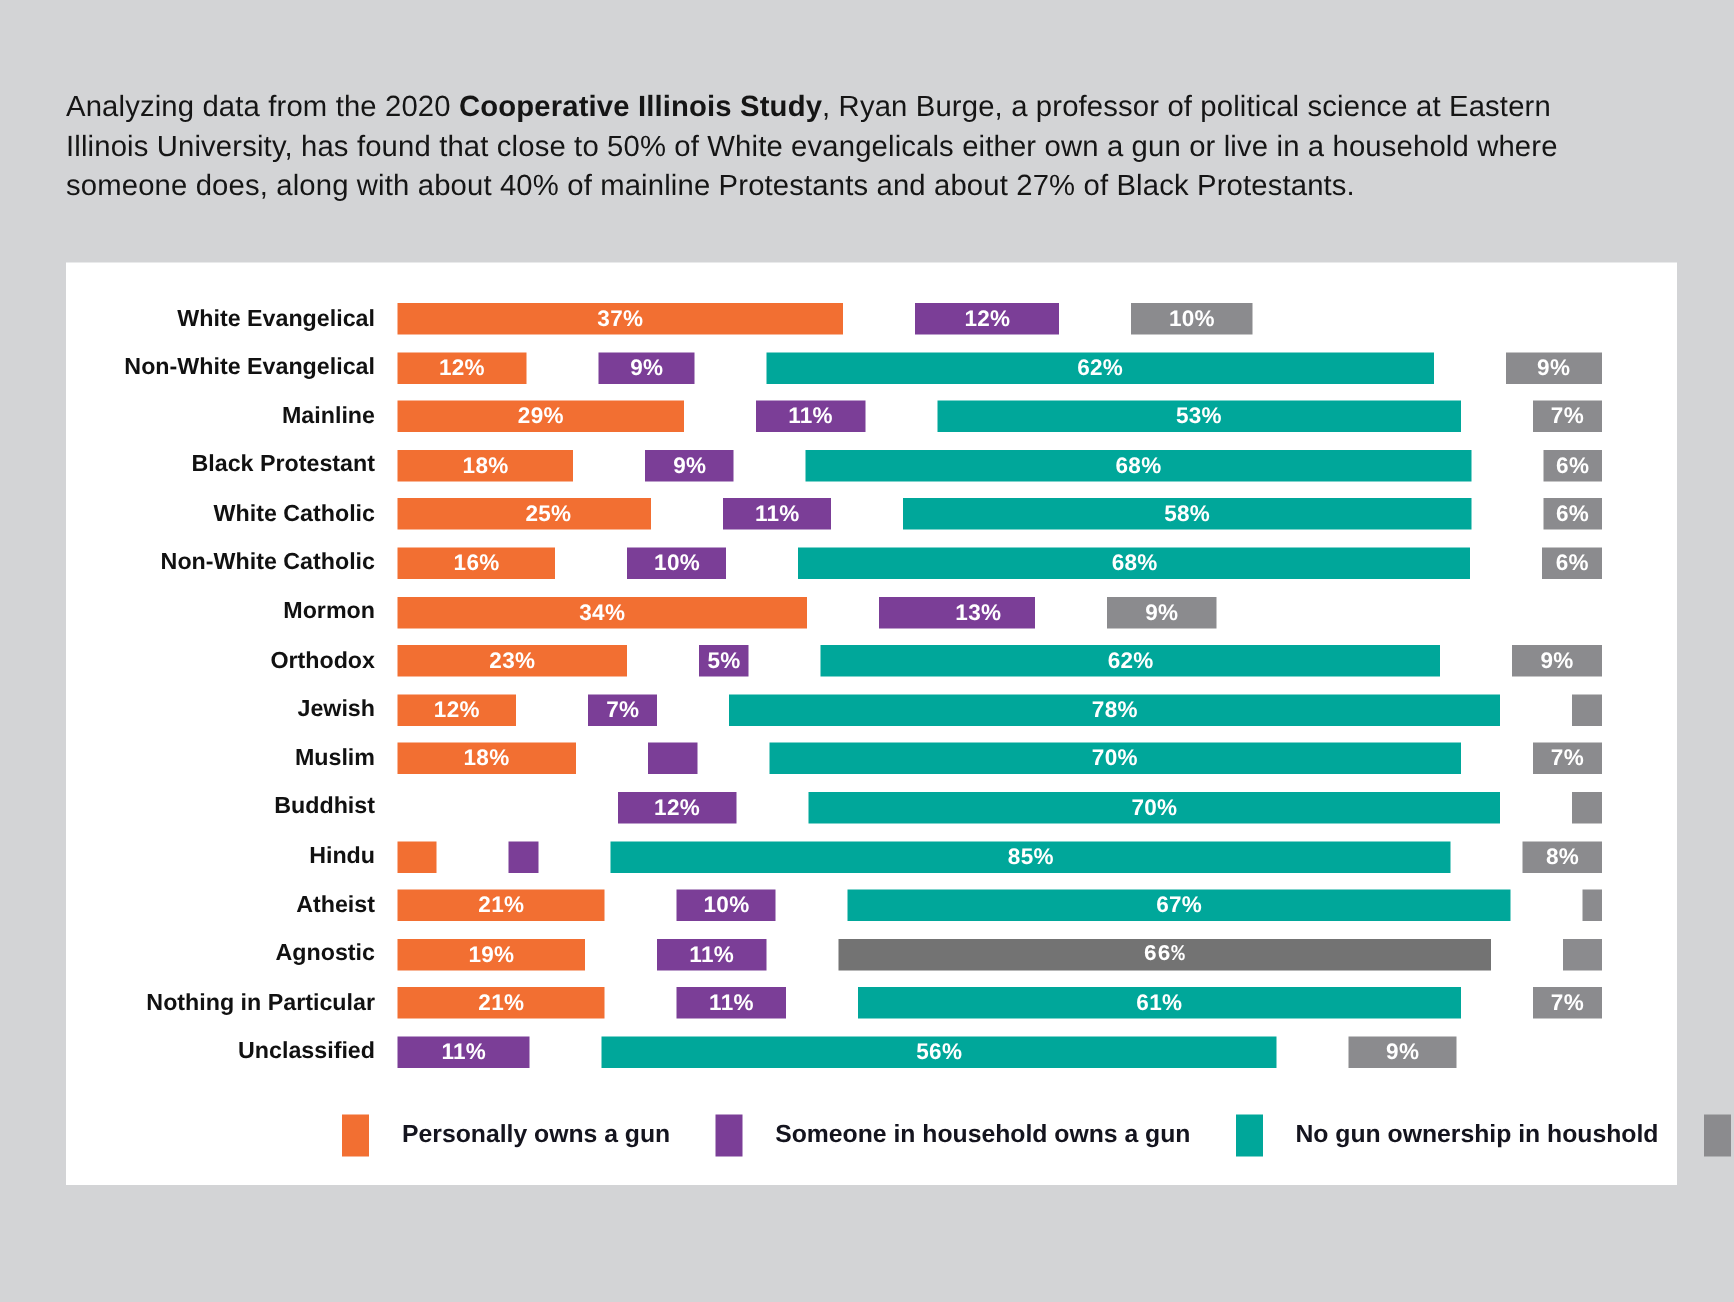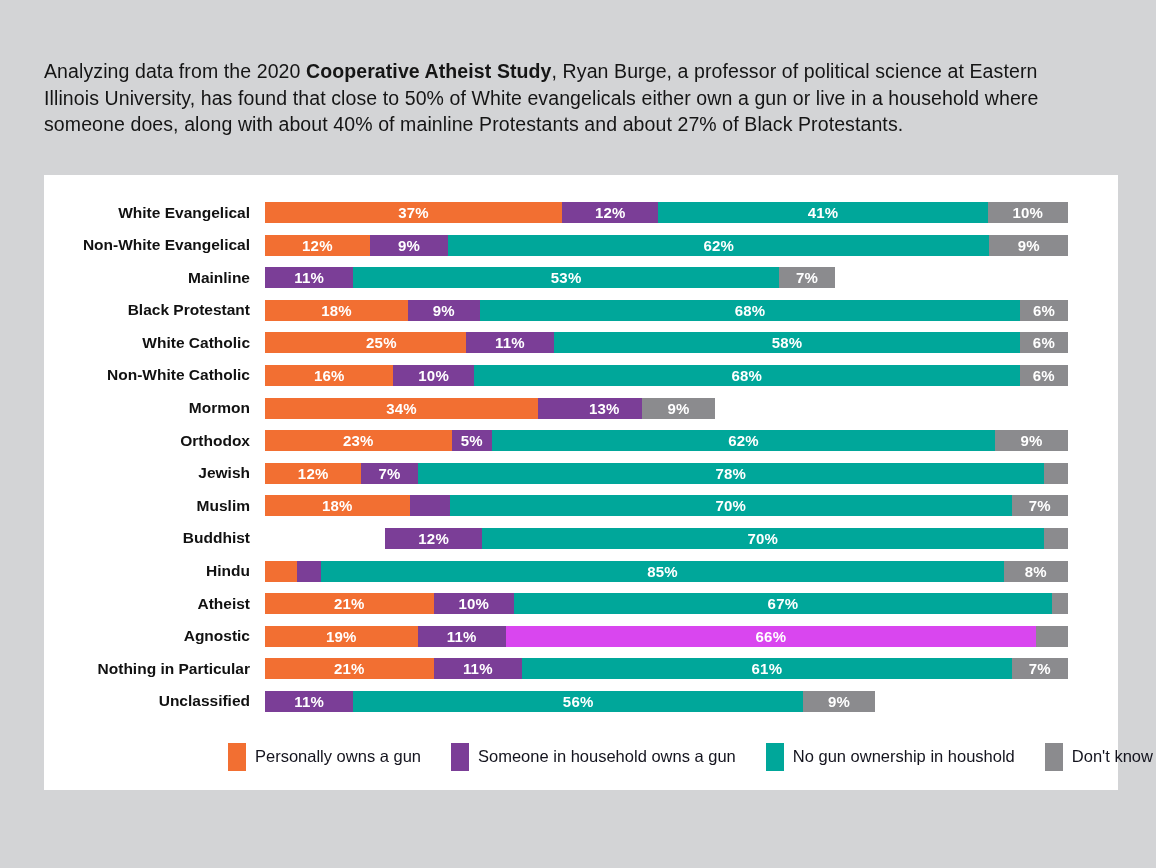--- a/index.html
+++ b/index.html
@@ -26,69 +26,69 @@
   }
 
   .chart-rows { display: flex; flex-direction: column; gap: 11.6px; }
   .chart-row { display: flex; align-items: center; height: 21px; }
   .row-label {
     width: 221px; flex: 0 0 221px;
     text-align: right; padding-right: 15px;
     font-size: 15.5px; font-weight: bold; color: #111;
     white-space: nowrap;
   }
-  .bar { flex: 1 1 auto; display: flex; height: 21px; }
+  .bar { flex: 1 1 auto; display: flex; height: 21px; gap: 48px; }
   .seg {
     display: flex; align-items: center; justify-content: center;
     color: #FFFFFF; font-size: 15px; font-weight: bold;
     white-space: nowrap; overflow: hidden;
     letter-spacing: 0.2px;
   }
 
   .legend {
     display: flex; align-items: center; gap: 30px;
     margin-top: 31px; margin-left: 184px;
   }
   .legend-item { display: flex; align-items: center; }
   .swatch { width: 18px; height: 28px; flex: 0 0 18px; }
   .legend-label {
-    margin-left: 9px; font-size: 16.5px; font-weight: normal;
+    margin-left: 22px; font-size: 16.5px; font-weight: bold;
     color: #14141e; white-space: nowrap;
   }
 </style>
 </head>
 <body style="background: rgb(211, 212, 214);">
 
 <div class="page">
 
-  <p class="header"><span>Analyzing data from the 2020 </span><span class="bold">Cooperative Atheist Study</span><span>, Ryan Burge, a professor of political science at Eastern Illinois University, has found that close to 50% of White evangelicals either own a gun or live in a household where someone does, along with about 40% of mainline Protestants and about 27% of Black Protestants.</span></p>
+  <p class="header"><span>Analyzing data from the 2020 </span><span class="bold">Cooperative Illinois Study</span><span>, Ryan Burge, a professor of political science at Eastern Illinois University, has found that close to 50% of White evangelicals either own a gun or live in a household where someone does, along with about 40% of mainline Protestants and about 27% of Black Protestants.</span></p>
 
   <div class="panel" style="background: rgb(255, 255, 255);">
     <div class="chart-rows">
         <div class="chart-row">
           <div class="row-label">White Evangelical</div>
           <div class="bar">
             <div class="seg" style="width: 37%; background: rgb(242, 111, 50);">37%</div>
             <div class="seg" style="width: 12%; background: rgb(123, 62, 151);">12%</div>
-            <div class="seg" style="width: 41%; background: rgb(0, 167, 154);">41%</div>
             <div class="seg" style="width: 10%; background: rgb(139, 139, 142);">10%</div>
           </div>
         </div>
         <div class="chart-row">
           <div class="row-label">Non-White Evangelical</div>
           <div class="bar">
             <div class="seg" style="width: 13.0435%; background: rgb(242, 111, 50);">12%</div>
             <div class="seg" style="width: 9.78261%; background: rgb(123, 62, 151);">9%</div>
             <div class="seg" style="width: 67.3913%; background: rgb(0, 167, 154);">62%</div>
             <div class="seg" style="width: 9.78261%; background: rgb(139, 139, 142);">9%</div>
           </div>
         </div>
         <div class="chart-row">
           <div class="row-label">Mainline</div>
           <div class="bar">
+            <div class="seg" style="width: 29%; background: rgb(242, 111, 50);">29%</div>
             <div class="seg" style="width: 11%; background: rgb(123, 62, 151);">11%</div>
             <div class="seg" style="width: 53%; background: rgb(0, 167, 154);">53%</div>
             <div class="seg" style="width: 7%; background: rgb(139, 139, 142);">7%</div>
           </div>
         </div>
         <div class="chart-row">
           <div class="row-label">Black Protestant</div>
           <div class="bar">
             <div class="seg" style="width: 17.8218%; background: rgb(242, 111, 50);">18%</div>
             <div class="seg" style="width: 8.91089%; background: rgb(123, 62, 151);">9%</div>
@@ -174,21 +174,21 @@
             <div class="seg" style="width: 10%; background: rgb(123, 62, 151);">10%</div>
             <div class="seg" style="width: 67%; background: rgb(0, 167, 154);">67%</div>
             <div class="seg" style="width: 2%; background: rgb(139, 139, 142);"></div>
           </div>
         </div>
         <div class="chart-row">
           <div class="row-label">Agnostic</div>
           <div class="bar">
             <div class="seg" style="width: 19%; background: rgb(242, 111, 50);">19%</div>
             <div class="seg" style="width: 11%; background: rgb(123, 62, 151);">11%</div>
-            <div class="seg" style="width: 66%; background: #d946ef;">66%</div>
+            <div class="seg" style="width: 66%; background: #737373; font-family: Liberation Mono, monospace;">66%</div>
             <div class="seg" style="width: 4%; background: rgb(139, 139, 142);"></div>
           </div>
         </div>
         <div class="chart-row">
           <div class="row-label">Nothing in Particular</div>
           <div class="bar">
             <div class="seg" style="width: 21%; background: rgb(242, 111, 50);">21%</div>
             <div class="seg" style="width: 11%; background: rgb(123, 62, 151);">11%</div>
             <div class="seg" style="width: 61%; background: rgb(0, 167, 154);">61%</div>
             <div class="seg" style="width: 7%; background: rgb(139, 139, 142);">7%</div>

